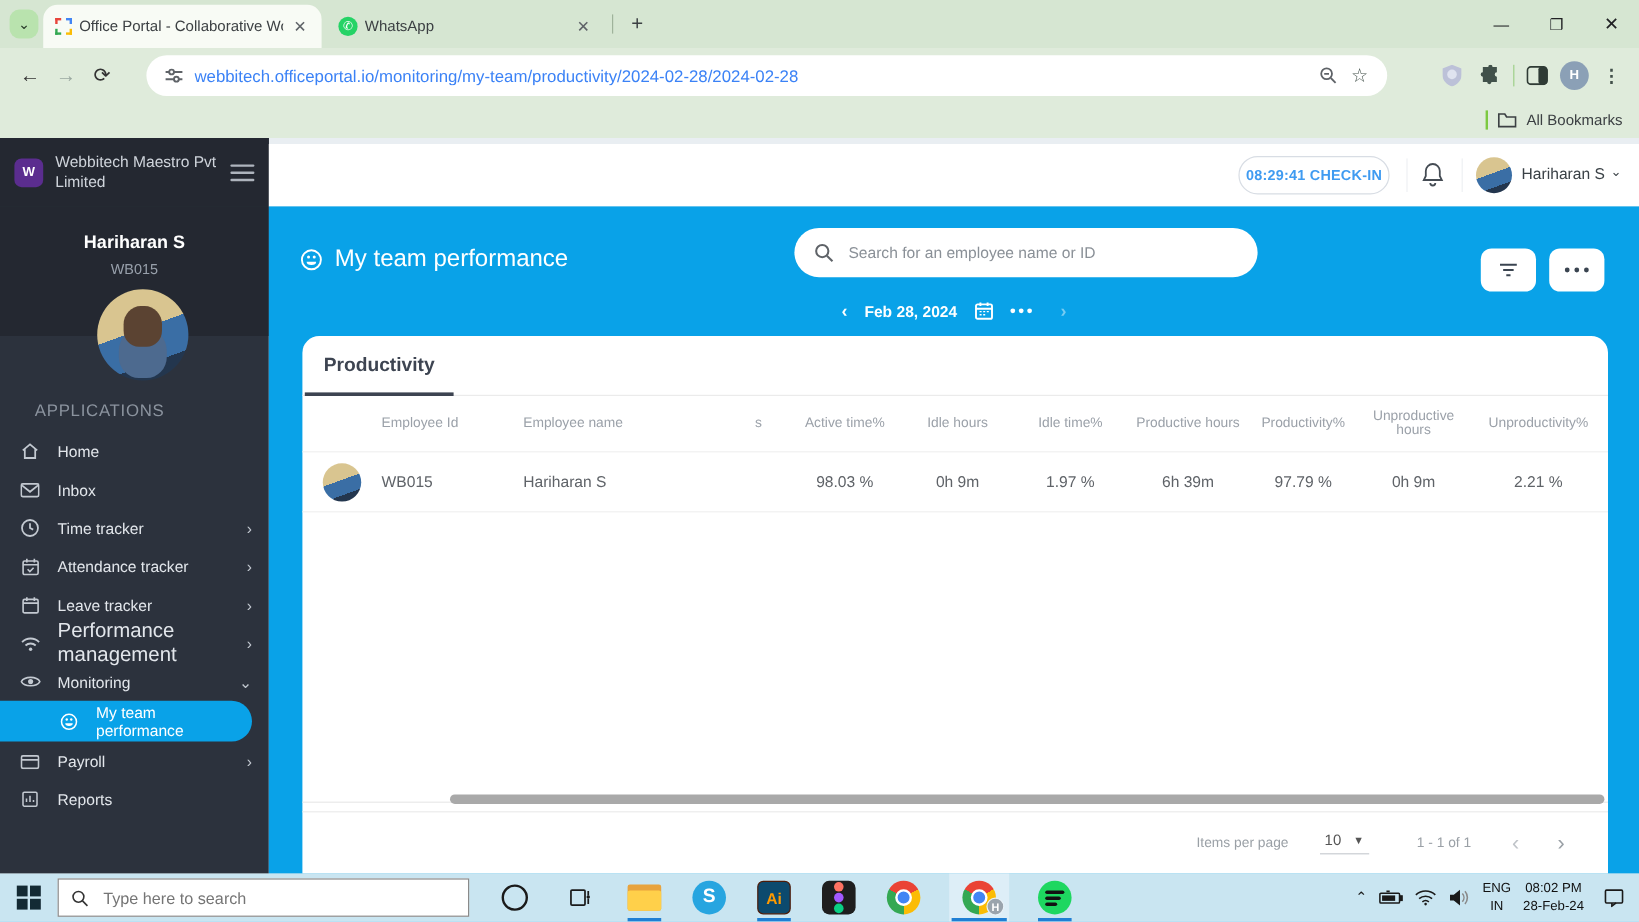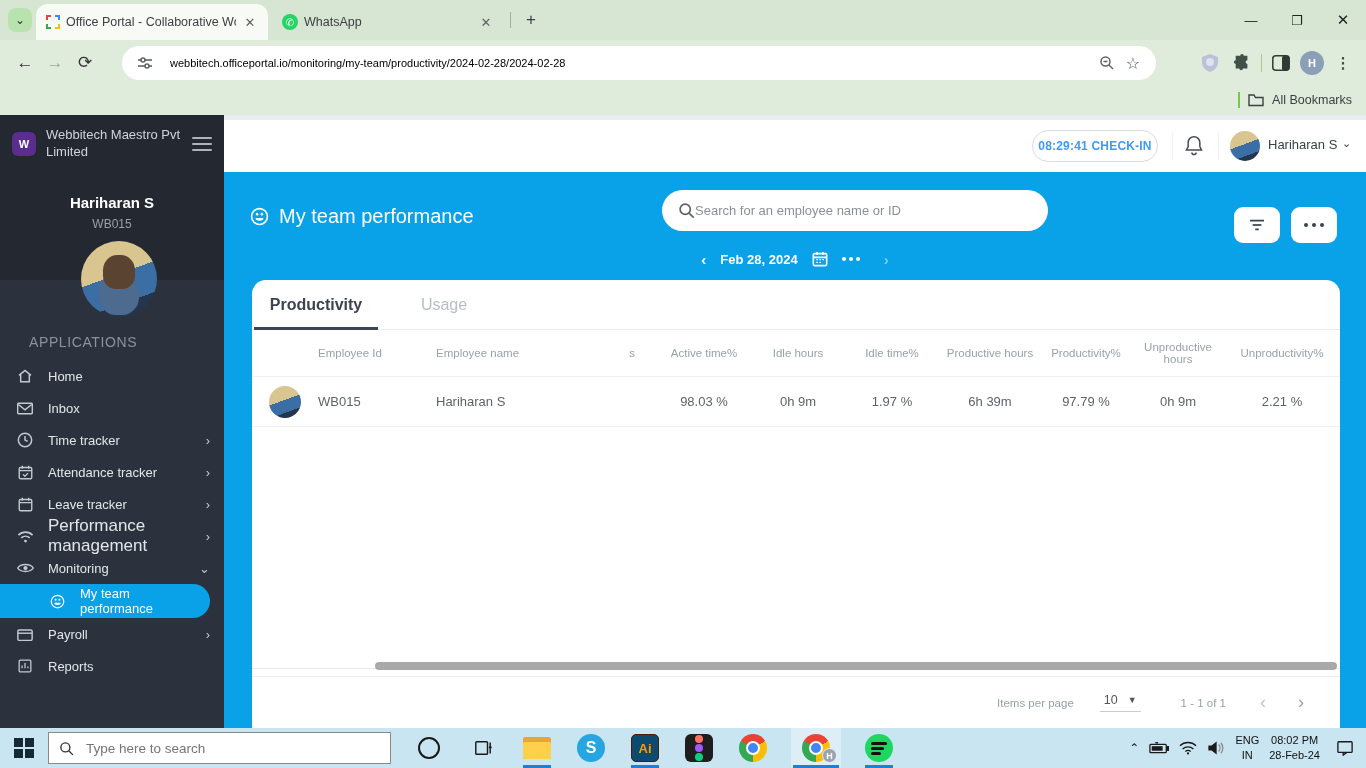--- a/index.html
+++ b/index.html
@@ -28,21 +28,21 @@
   .wincontrols { position:absolute; right:0; top:0; height:40px; display:flex; }
   .wc { width:46px; height:40px; display:flex; align-items:center; justify-content:center;
     color:#202124; font-size:13px; }
   .toolbar { position:absolute; left:0; top:40px; width:1366px; height:45px; background:#dfebdb;
     display:flex; align-items:center; }
   .navbtn { width:30px; height:30px; display:flex; align-items:center; justify-content:center;
     font-size:17px; color:#333; }
   .navbtn.dis { color:#9aa8a0; }
   .omnibox { position:absolute; left:122px; top:46px; width:1034px; height:34px; background:#ffffff;
     border-radius:17px; display:flex; align-items:center; padding:0 10px; }
-  .omni-url { flex:1; font-size:11px; color:#000000; margin-left:12px; white-space:nowrap; overflow:hidden; }
+  .omni-url { flex:1; font-size:14px; color:#3b82f6; margin-left:4px; white-space:nowrap; overflow:hidden; }
   .toolicons { position:absolute; right:10px; top:46px; height:34px; display:flex; align-items:center; gap:6px; }
   .ticon { width:26px; height:26px; display:flex; align-items:center; justify-content:center; color:#42504a; }
   .sep-v { width:1px; height:18px; background:#9ed089; }
   .avatarH { width:24px; height:24px; border-radius:50%; background:#8ba0b6; color:#fff; font-size:11px;
     font-weight:bold; display:flex; align-items:center; justify-content:center; }
   .bookbar { position:absolute; left:0; top:85px; width:1366px; height:30px; background:#dfebdb;
     display:flex; align-items:center; justify-content:flex-end; padding-right:14px; gap:8px;
     font-size:12.5px; color:#3c4043; }
 
   
@@ -79,21 +79,21 @@
   .hdr-avatar { position:absolute; left:1006px; top:11px; width:30px; height:30px; border-radius:50%;
     background:linear-gradient(160deg,#d9c590 0 45%, #3a6ea5 45% 75%, #23364e 75%); }
   .hdr-name { position:absolute; left:1044px; top:17px; font-size:13px; color:#3a4146; }
   .hdr-caret { position:absolute; left:1118px; top:17px; font-size:11px; color:#3a4146; }
 
   
   .bluearea { position:absolute; left:224px; top:172px; width:1142px; height:556px; background:#09a2e8; }
   .page-title { position:absolute; left:26px; top:33px; display:flex; align-items:center; gap:10px;
     color:#fff; font-size:20px; }
   .searchpill { position:absolute; left:438px; top:18px; width:386px; height:41px; background:#fff;
-    border-radius:21px; display:flex; align-items:center; padding:12px 16px; }
+    border-radius:21px; display:flex; align-items:center; padding:12px 16px; gap:12px; }
   .searchpill input { border:none; outline:none; flex:1; font-size:13px; color:#333;
     font-family:"Liberation Sans",sans-serif; }
   .searchpill input::placeholder { color:#8a9097; }
   .sq-btn { position:absolute; top:35px; width:46px; height:36px; background:#fff; border-radius:9px;
     display:flex; align-items:center; justify-content:center; color:#3a4450; }
   .daterow { position:absolute; left:0; top:74px; width:1142px; height:26px; display:flex;
     align-items:center; justify-content:center; gap:14px; color:#fff; }
   .date-chev { font-size:15px; font-weight:bold; }
   .date-text { font-size:13px; font-weight:bold; }
   .date-dots { display:flex; gap:3px; }
@@ -441,21 +441,20 @@
           <i></i>
           <i></i>
           <i></i>
         </span>
       <span class="date-chev dis" style="margin-left:10px">›</span>
     </div>
 
     <div class="card">
       <div class="cardtabs">
         <div class="ctab on">Productivity</div>
-        <div class="ctab">Usage</div>
       </div>
 
       <div class="thead">
         <div class="c0"></div>
         <div class="c1">Employee Id</div>
         <div class="c2">Employee name</div>
         <div class="c3">s</div>
         <div class="c4">Active time%</div>
         <div class="c5">Idle hours</div>
         <div class="c6">Idle time%</div>

